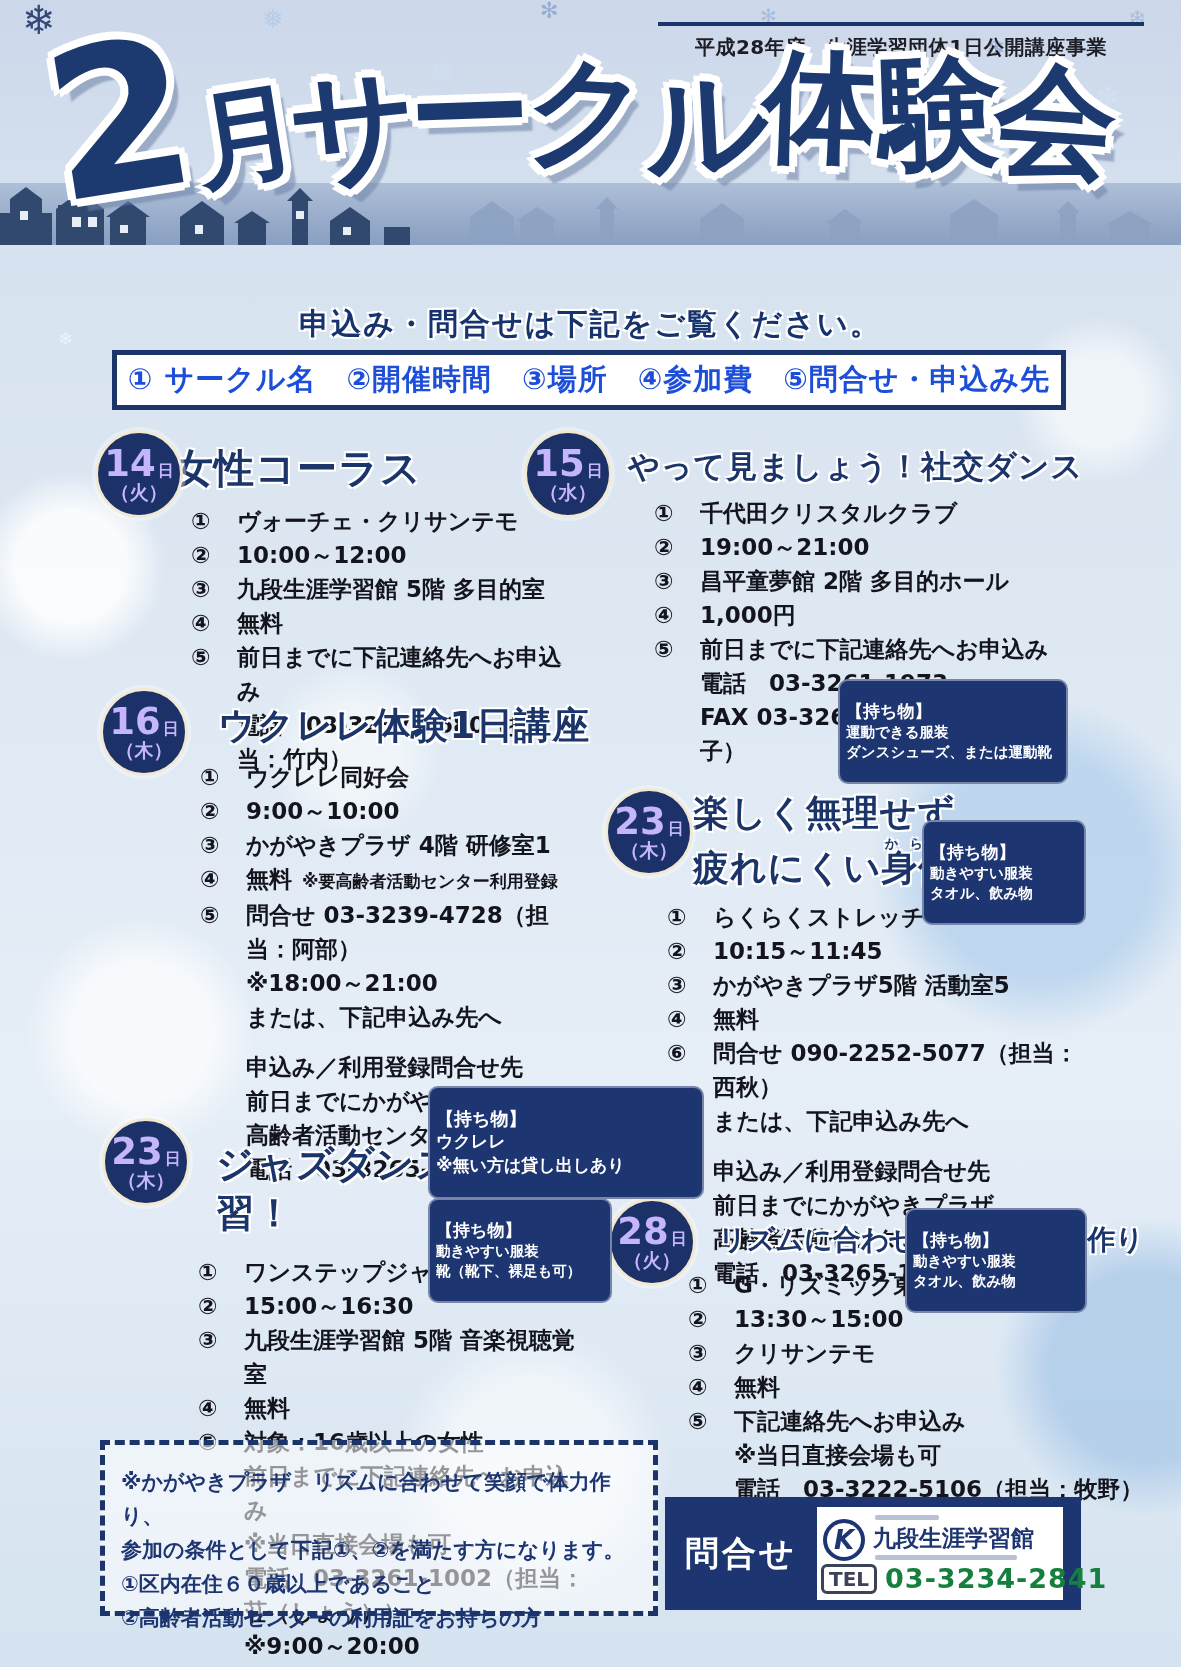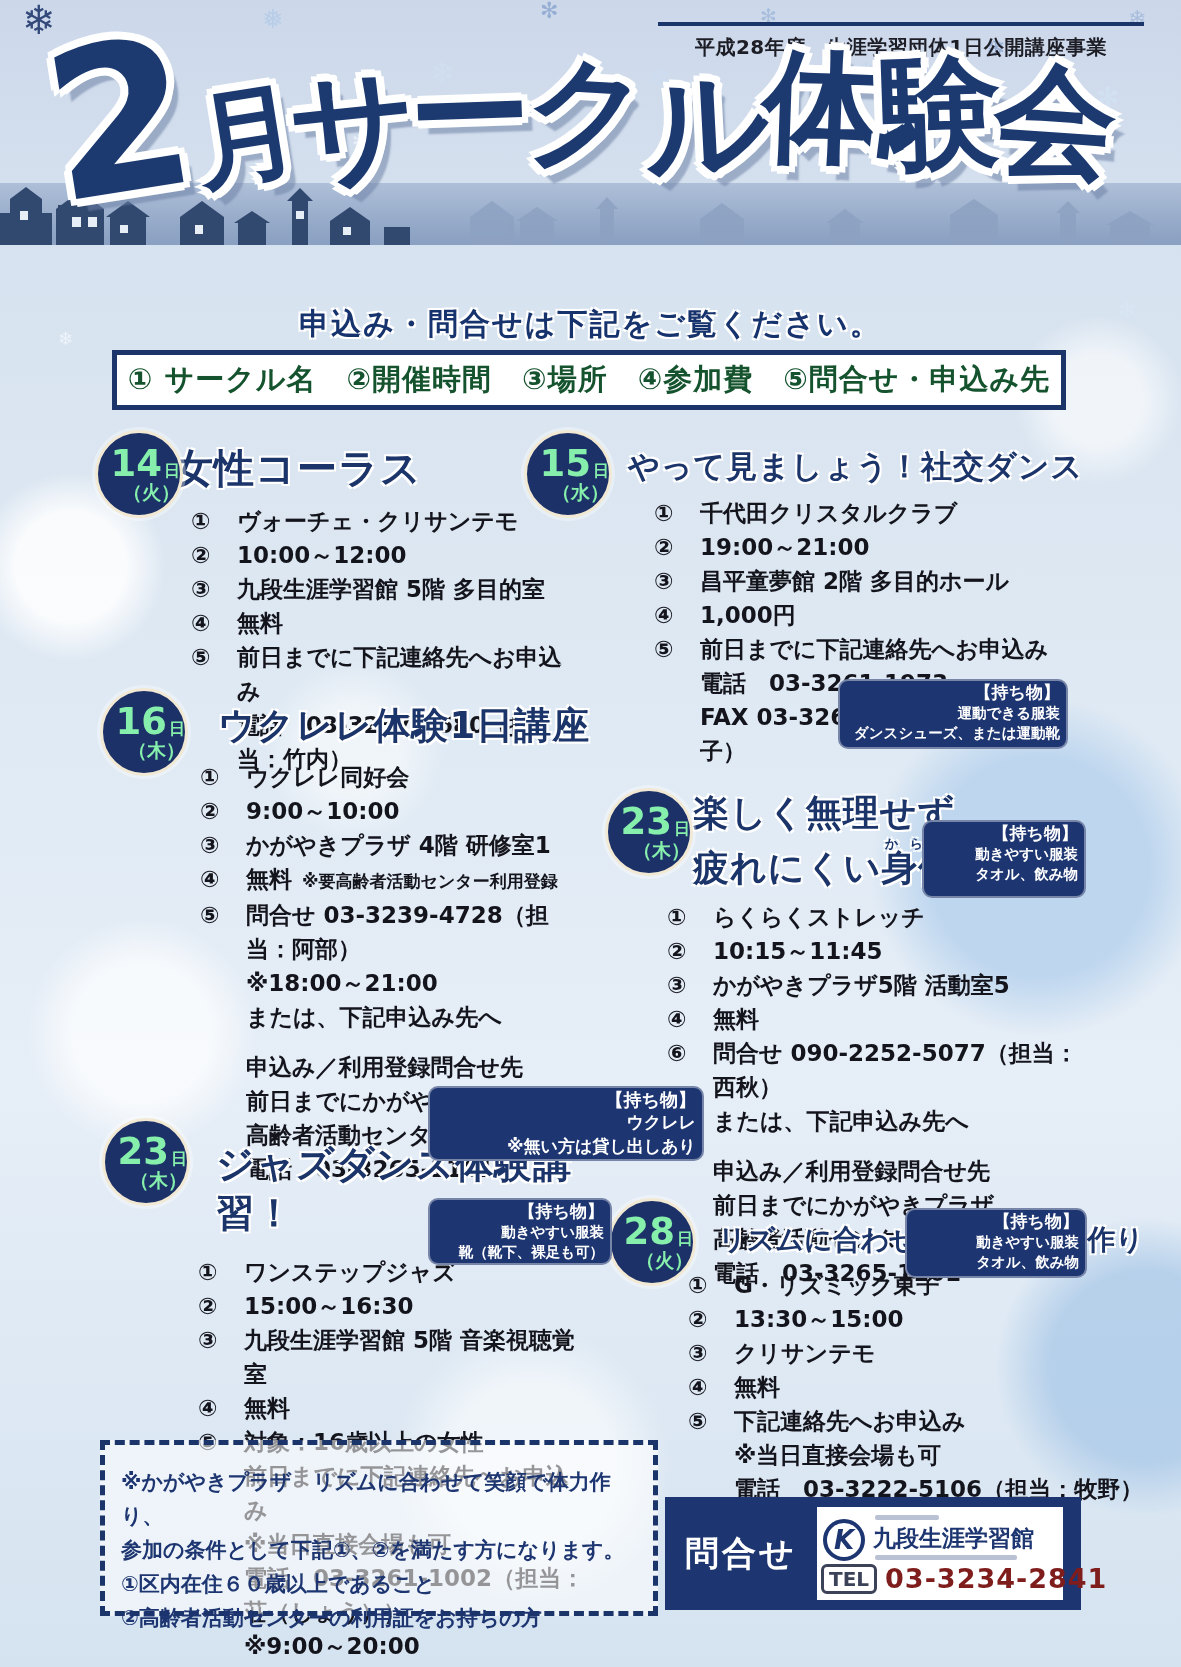--- a/index.html
+++ b/index.html
@@ -61,26 +61,26 @@
   .title-main span:nth-child(6){transform:rotate(-2deg) translateY(0);}
   .title-main span:nth-child(7){transform:rotate(4deg)  translateY(8px);}
   
   .intro{position:absolute;left:0;width:1181px;text-align:center;color:#16336e;font-weight:800;
          font-size:30px;letter-spacing:2px;
          text-shadow:-2px -2px 0 #fff,2px -2px 0 #fff,-2px 2px 0 #fff,2px 2px 0 #fff;}
   .intro1{top:252px;} .intro2{top:304px;}
   
   .legend{position:absolute;left:112px;top:350px;width:954px;height:60px;background:#fff;
           border:5px solid #1b3469;box-sizing:border-box;display:flex;align-items:center;justify-content:center;
-          font-size:29px;font-weight:800;color:#14532d;letter-spacing:1px;}
+          font-size:29px;font-weight:800;color:#1d4ed8;letter-spacing:1px;}
   
   .event{position:absolute;}
   .badge{position:absolute;left:0;top:0;width:88px;height:88px;border-radius:50%;background:#1c3168;
          border:3px solid #f2e9d4;box-shadow:0 0 0 3px rgba(255,255,255,.35);box-sizing:border-box;
-         color:#86efac;display:flex;flex-direction:column;align-items:flex-end;justify-content:center;}
+         color:#c4b5fd;display:flex;flex-direction:column;align-items:center;justify-content:center;}
   .badge .row{display:flex;align-items:baseline;}
   .badge .num{font-size:37px;font-weight:800;line-height:1;}
   .badge .unit{font-size:16px;font-weight:700;margin-left:2px;}
   .badge .dow{font-size:19px;font-weight:700;line-height:1.1;}
   .etitle{color:#1b3469;font-weight:800;letter-spacing:1px;line-height:1.3;
           text-shadow:-2px -2px 0 #fff,2px -2px 0 #fff,-2px 2px 0 #fff,2px 2px 0 #fff;}
   .items{margin-top:10px;}
   .item{display:flex;align-items:baseline;font-weight:700;color:#14141c;font-size:23px;line-height:34px;}
   .item .n{width:46px;flex:none;}
   .item .note{font-size:17px;margin-left:10px;}
@@ -99,21 +99,21 @@
   #e4 .etitle{margin-left:88px;padding-top:2px;font-size:36px;}
   #e4 .items{margin-left:62px;margin-top:8px;}
   #e5{left:102px;top:1118px;width:500px;}
   #e5 .etitle{margin-left:114px;padding-top:22px;font-size:38px;}
   #e5 .items{margin-left:96px;margin-top:16px;}
   #e6{left:608px;top:1198px;width:566px;}
   #e6 .etitle{margin-left:110px;padding-top:24px;font-size:28px;letter-spacing:0;}
   #e6 .items{margin-left:80px;}
   
   .belong{position:absolute;background:#1d3570;border:2px solid rgba(255,255,255,.4);border-radius:10px;
-          color:#fff;text-align:right;padding:0 6px;box-sizing:border-box;z-index:5;}
+          color:#fff;text-align:left;padding:19px 6px;box-sizing:border-box;z-index:5;}
   .belong .bh{font-size:17px;font-weight:700;line-height:1.3;}
   .belong .bl span{display:block;font-size:14.5px;font-weight:600;line-height:1.4;}
   #b1{left:838px;top:679px;width:230px;min-height:70px;}
   #b2{left:428px;top:1086px;width:276px;min-height:74px;}
   #b2 .bl span{font-size:17px;}
   #b2 .bh{font-size:18px;}
   #b3{left:922px;top:820px;width:164px;min-height:78px;}
   #b4{left:428px;top:1198px;width:184px;min-height:64px;}
   #b5{left:905px;top:1208px;width:182px;min-height:70px;}
   
@@ -127,21 +127,21 @@
   .clabel{width:152px;text-align:center;color:#fff;font-size:34px;font-weight:800;letter-spacing:3px;}
   .cpanel{position:relative;width:246px;height:93px;background:#fff;margin-right:9px;box-sizing:border-box;padding:4px 8px;}
   .logo{position:absolute;left:6px;top:12px;width:42px;height:42px;border:4px solid #1d3570;border-radius:50%;
         color:#1d3570;font-weight:800;font-style:italic;font-size:26px;display:flex;align-items:center;justify-content:center;box-sizing:border-box;}
   .tinybar{position:absolute;background:#b9c2d4;border-radius:2px;height:5px;}
   .tb1{left:58px;top:8px;width:64px;}
   .tb2{left:58px;top:48px;width:142px;}
   .fac{position:absolute;left:56px;top:16px;color:#1d3570;font-size:23px;font-weight:800;white-space:nowrap;}
   .crow2{position:absolute;left:4px;bottom:6px;display:flex;align-items:center;gap:8px;}
   .telbadge{border:3px solid #3c4258;border-radius:6px;padding:0 5px;font-size:20px;font-weight:800;color:#3c4258;}
-  .telnum{font-size:27px;font-weight:800;color:#7f1d1d;letter-spacing:1px;white-space:nowrap;}
+  .telnum{font-size:27px;font-weight:800;color:#15803d;letter-spacing:1px;white-space:nowrap;}
 </style>
 </head>
 <body>
 
 <div class="page">
 
   <span class="sf sf1">❄</span>
   <span class="sf sf2">✻</span>
   <span class="sf sf3">❅</span>
   <span class="sf sf4">❄</span>

